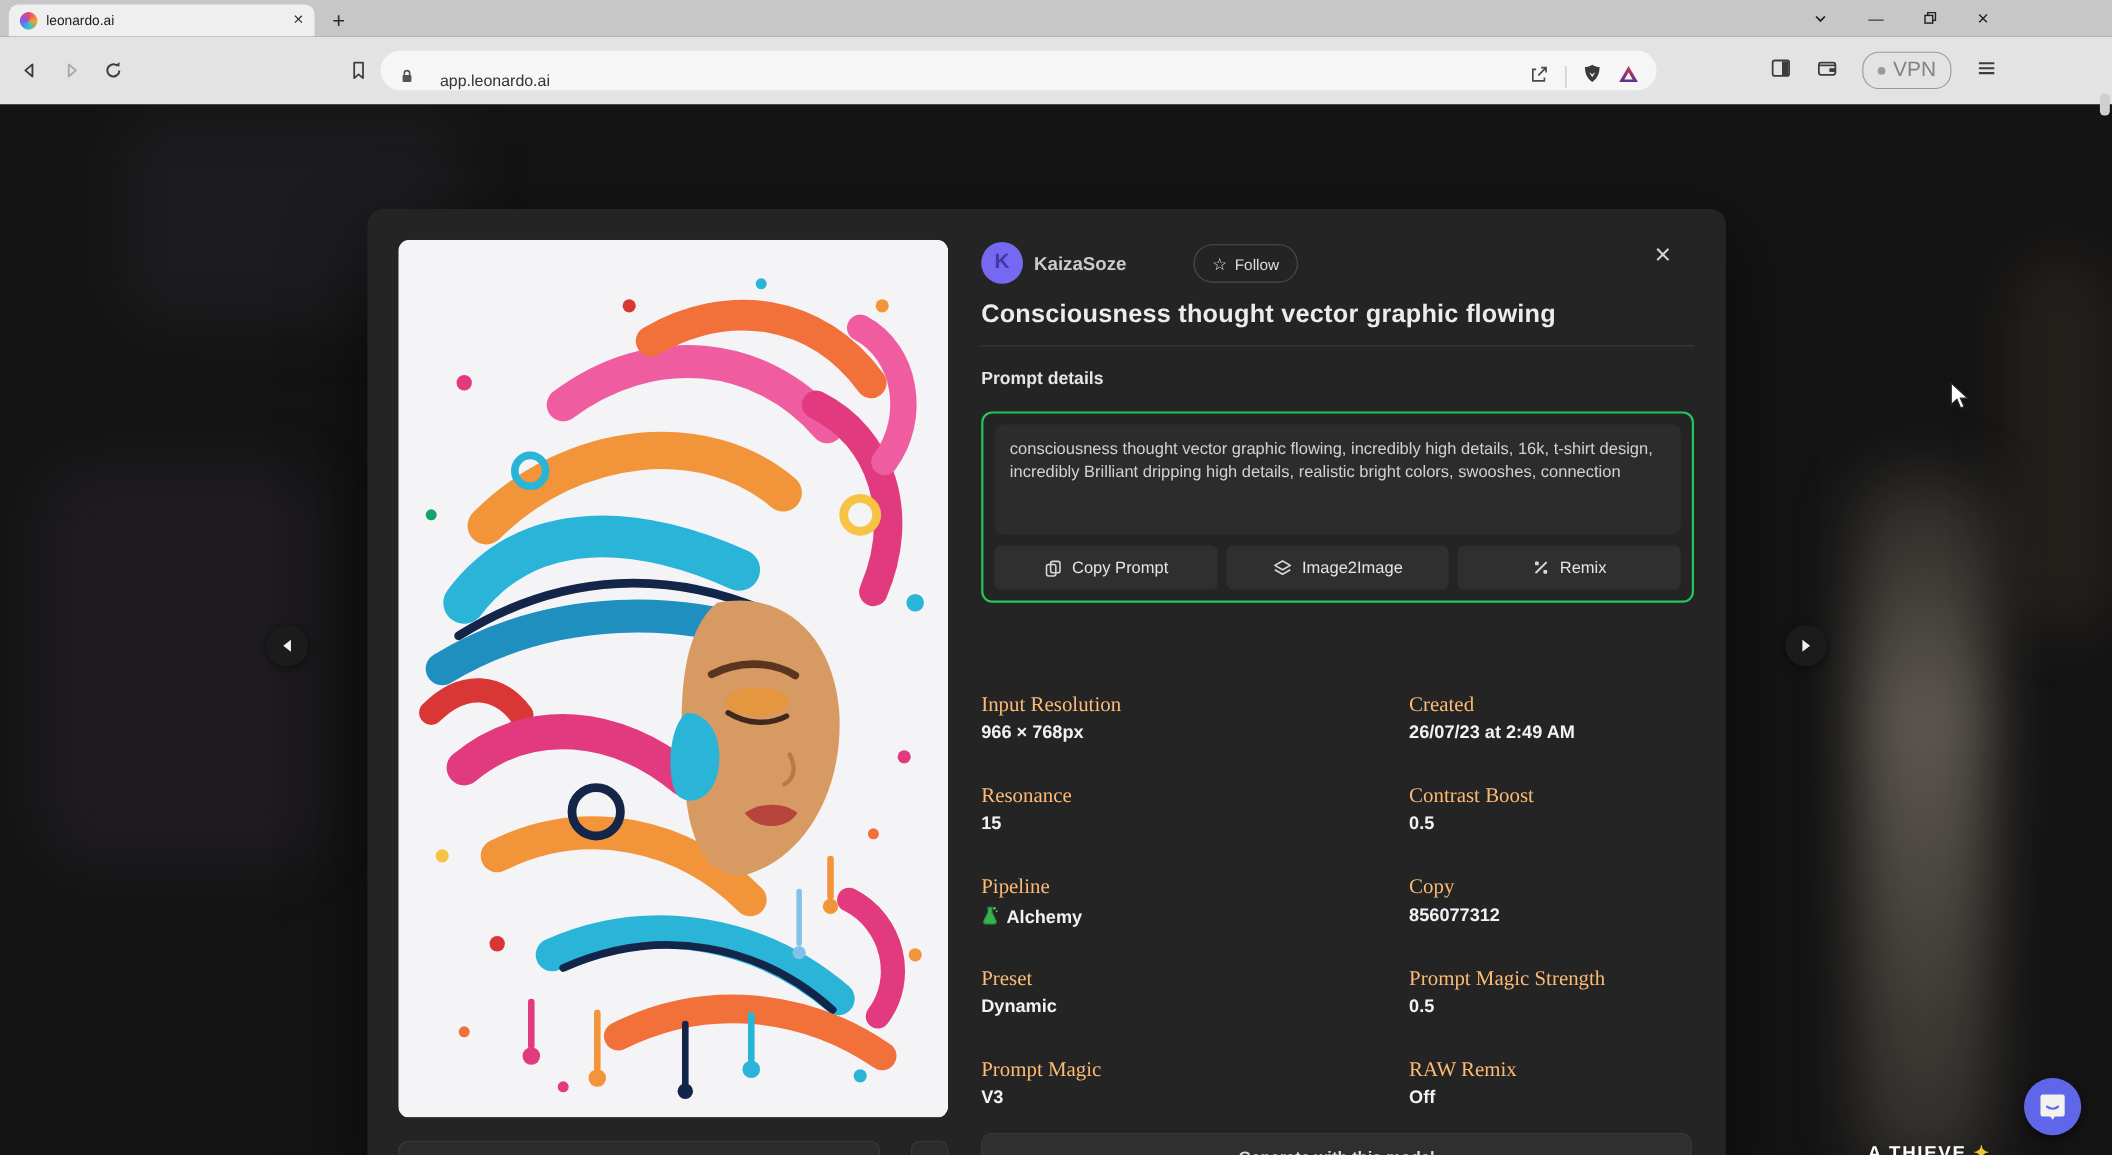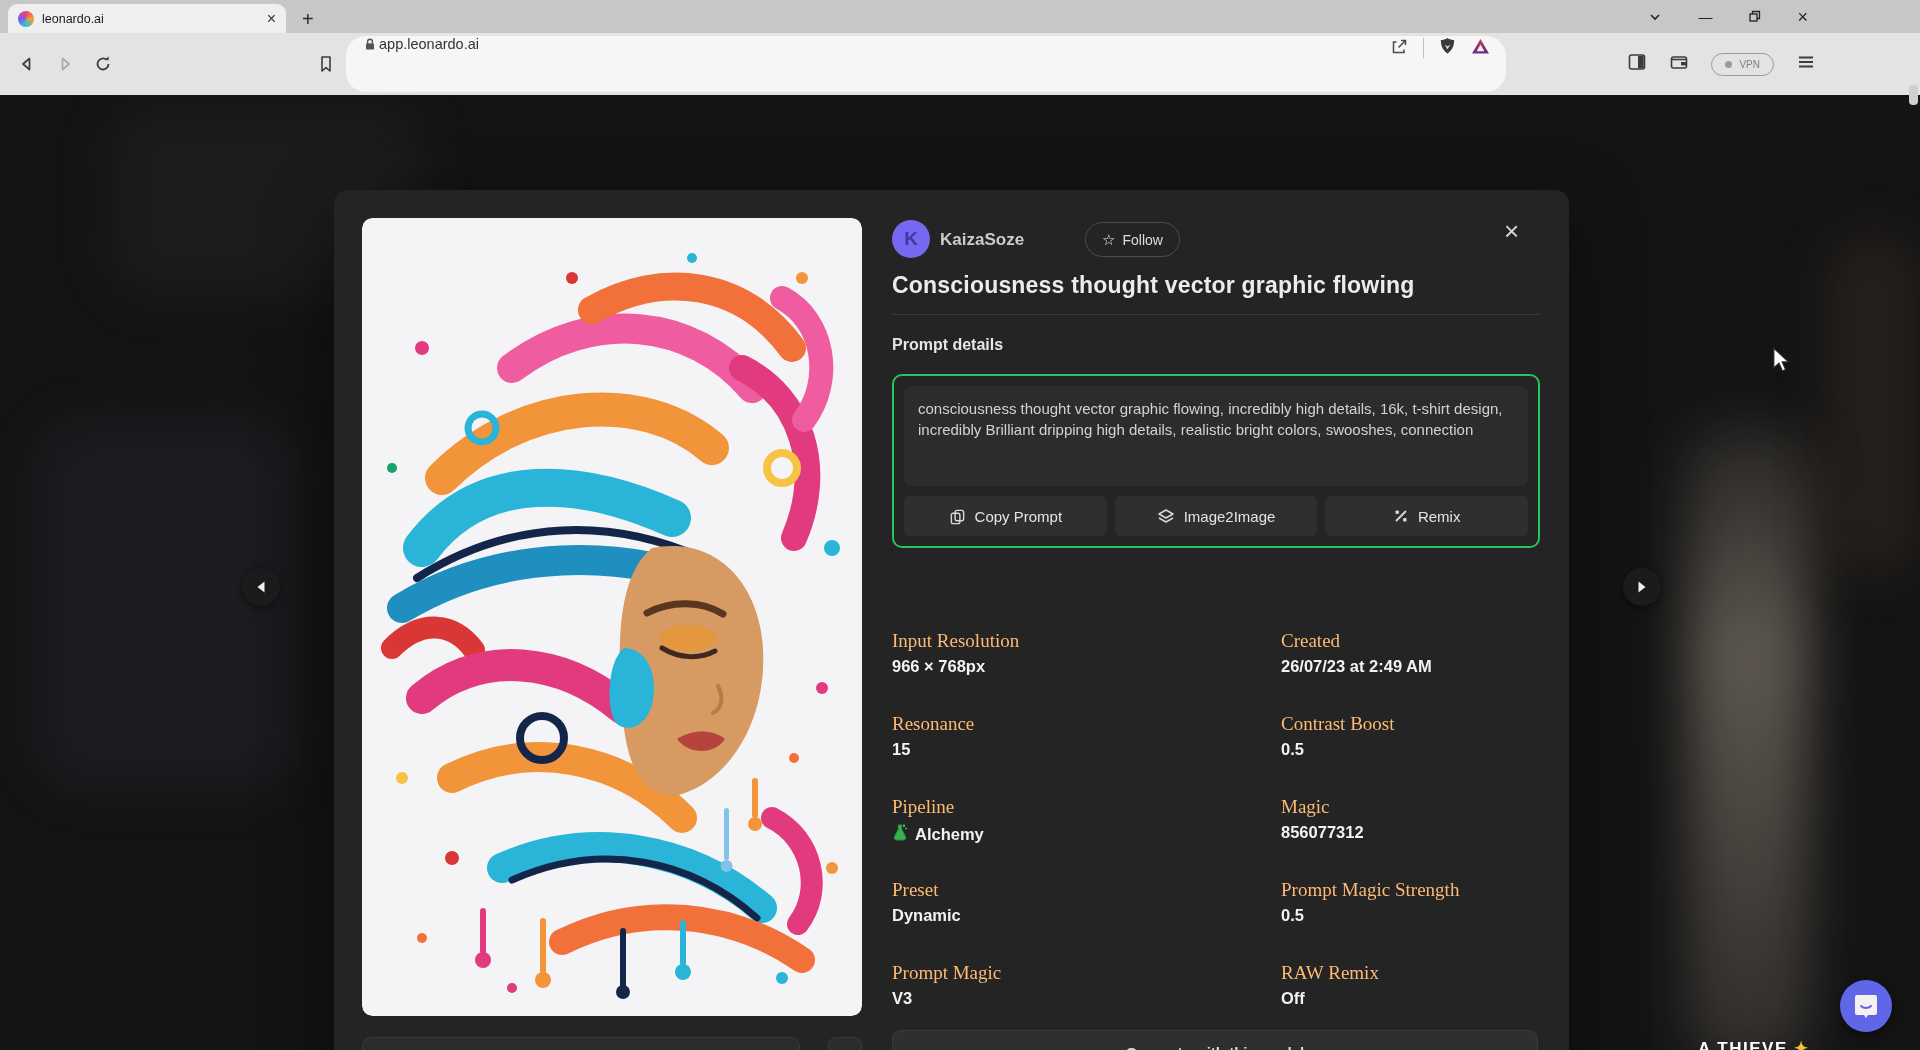--- a/index.html
+++ b/index.html
@@ -15,28 +15,28 @@
   .tab-title { font-size:12.5px; color:#1c1c1c; flex:1; white-space:nowrap; overflow:hidden; }
   .tab-close { font-size:16px; color:#333; line-height:1; cursor:default; }
   .newtab { font-size:20px; color:#2a2a2a; margin:0 0 4px 16px; line-height:1; }
   .win-controls { position:absolute; right:112px; top:0; height:33px; display:flex; align-items:center; gap:36px; color:#222; }
   .win-controls .wc { font-size:14px; line-height:1; }
   .wc svg { display:block; }
 
   .toolbar { position:relative; height:62px; background:#e3e3e3; display:flex; align-items:center; padding:0 12px; }
   .navbtn { width:30px; height:30px; display:flex; align-items:center; justify-content:center; margin-right:8px; }
   .bookmarkbtn { margin:0 10px 0 190px; display:flex; align-items:center; }
-  .addressbar { height:56px; width:1160px; background:#f6f6f6; border-radius:20px;
-    display:flex; align-items:flex-start; padding:0 16px; gap:1px; }
+  .addressbar { height:36px; width:1160px; background:#f6f6f6; border-radius:20px;
+    display:flex; align-items:flex-end; padding:0 16px; gap:22px; }
   .url { font-size:14.5px; color:#333; flex:1; }
   .ab-right { display:flex; align-items:center; gap:14px; }
   .ab-divider { width:1px; height:20px; background:#c2c2c2; }
   .tb-right { position:absolute; right:104px; display:flex; align-items:center; gap:22px; }
   .vpn-pill { display:flex; align-items:center; gap:7px; border:1.5px solid #9a9a9a; border-radius:15px;
-    padding:5px 13px; color:#828282; font-size:10px; }
+    padding:5px 13px; color:#828282; font-size:19px; }
   .vpn-dot { width:7px; height:7px; border-radius:50%; background:#9a9a9a; }
   .scroll-thumb { position:absolute; right:2px; bottom:-10px; width:9px; height:20px; background:#cfcfcf; border-radius:4px; z-index:5;}
 
   
   .page { position:relative; height:955px; background:#141414; overflow:hidden; }
   .blob { position:absolute; filter:blur(26px); border-radius:40px; }
   .blob.b1 { left:1688px; top:330px; width:122px; height:640px;
     background:linear-gradient(180deg, rgba(120,110,100,.20), rgba(152,142,128,.55) 35%, rgba(118,108,98,.28)); }
   .blob.b2 { left:1828px; top:140px; width:92px; height:340px; background:rgba(104,78,62,.20); }
   .blob.b3 { left:40px; top:330px; width:250px; height:360px; background:rgba(58,48,70,.28); }
@@ -343,21 +343,21 @@
               <svg width="16" height="18" viewBox="0 0 18 20">
                   <path d="M7 2h4v5l4.2 8.4A2.4 2.4 0 0 1 13 19H5a2.4 2.4 0 0 1-2.2-3.6L7 7z" fill="#37b24d" stroke="#2b8a3e" stroke-width="1.1"></path>
                   <circle cx="13.5" cy="3" r="1.3" fill="#51cf66"></circle>
                   <circle cx="15.8" cy="6" r="1" fill="#51cf66"></circle>
                 </svg>
             </span>
             <span>Alchemy</span>
           </div>
         </div>
         <div class="cell">
-          <div class="lbl">Magic</div>
+          <div class="lbl">Copy</div>
           <div class="val">856077312</div>
         </div>
         <div class="cell">
           <div class="lbl">Preset</div>
           <div class="val">Dynamic</div>
         </div>
         <div class="cell">
           <div class="lbl">Prompt Magic Strength</div>
           <div class="val">0.5</div>
         </div>

